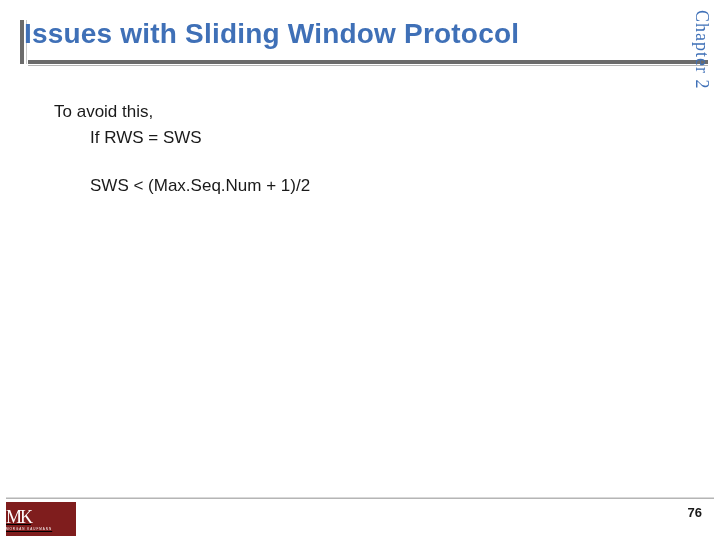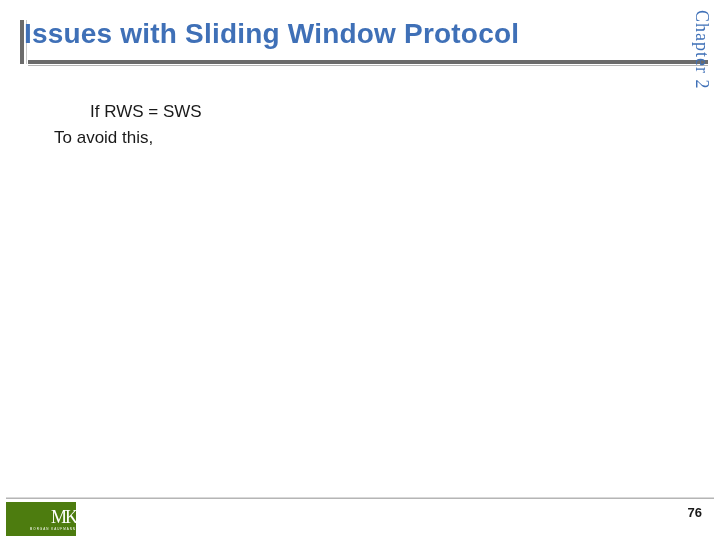--- a/index.html
+++ b/index.html
@@ -119,25 +119,26 @@
       right: 6px;
       height: 1px;
       background: #d9d9d9;
     }
     .logo {
       position: absolute;
       bottom: 4px;
       left: 6px;
       width: 70px;
       height: 34px;
-      background: #4d7c0f;
+      background: #7f1d1d;
       display: flex;
       flex-direction: column;
-      align-items: flex-end;
+      align-items: flex-start;
       justify-content: center;
+      text-decoration: underline;
     }
     .logo-mk {
       color: #ffffff;
       font-size: 18px;
       font-weight: 300;
       font-family: Georgia, serif;
       letter-spacing: -2px;
       line-height: 1;
     }
     .logo-sub {
@@ -168,23 +169,24 @@
   </div>
 
   <div class="title-underline-container">
     <div class="title-underline-top"></div>
     <div class="title-underline-bottom"></div>
   </div>
 
   <div class="sidebar-label">Chapter 2</div>
 
   <div class="content">
+    <div class="line">To avoid this,</div>
     <div class="line indent-1">If RWS = SWS</div>
-    <div class="line">To avoid this,</div>
     <div class="spacer"></div>
+    <div class="line indent-1">SWS &lt; (Max.Seq.Num + 1)/2</div>
   </div>
 
   <div class="footer">
     <div class="footer-line-top"></div>
     <div class="footer-line"></div>
     <div class="logo">
       <div class="logo-mk">MK</div>
       <div class="logo-sub">MORGAN KAUFMANN</div>
     </div>
     <div class="page-num">76</div>

